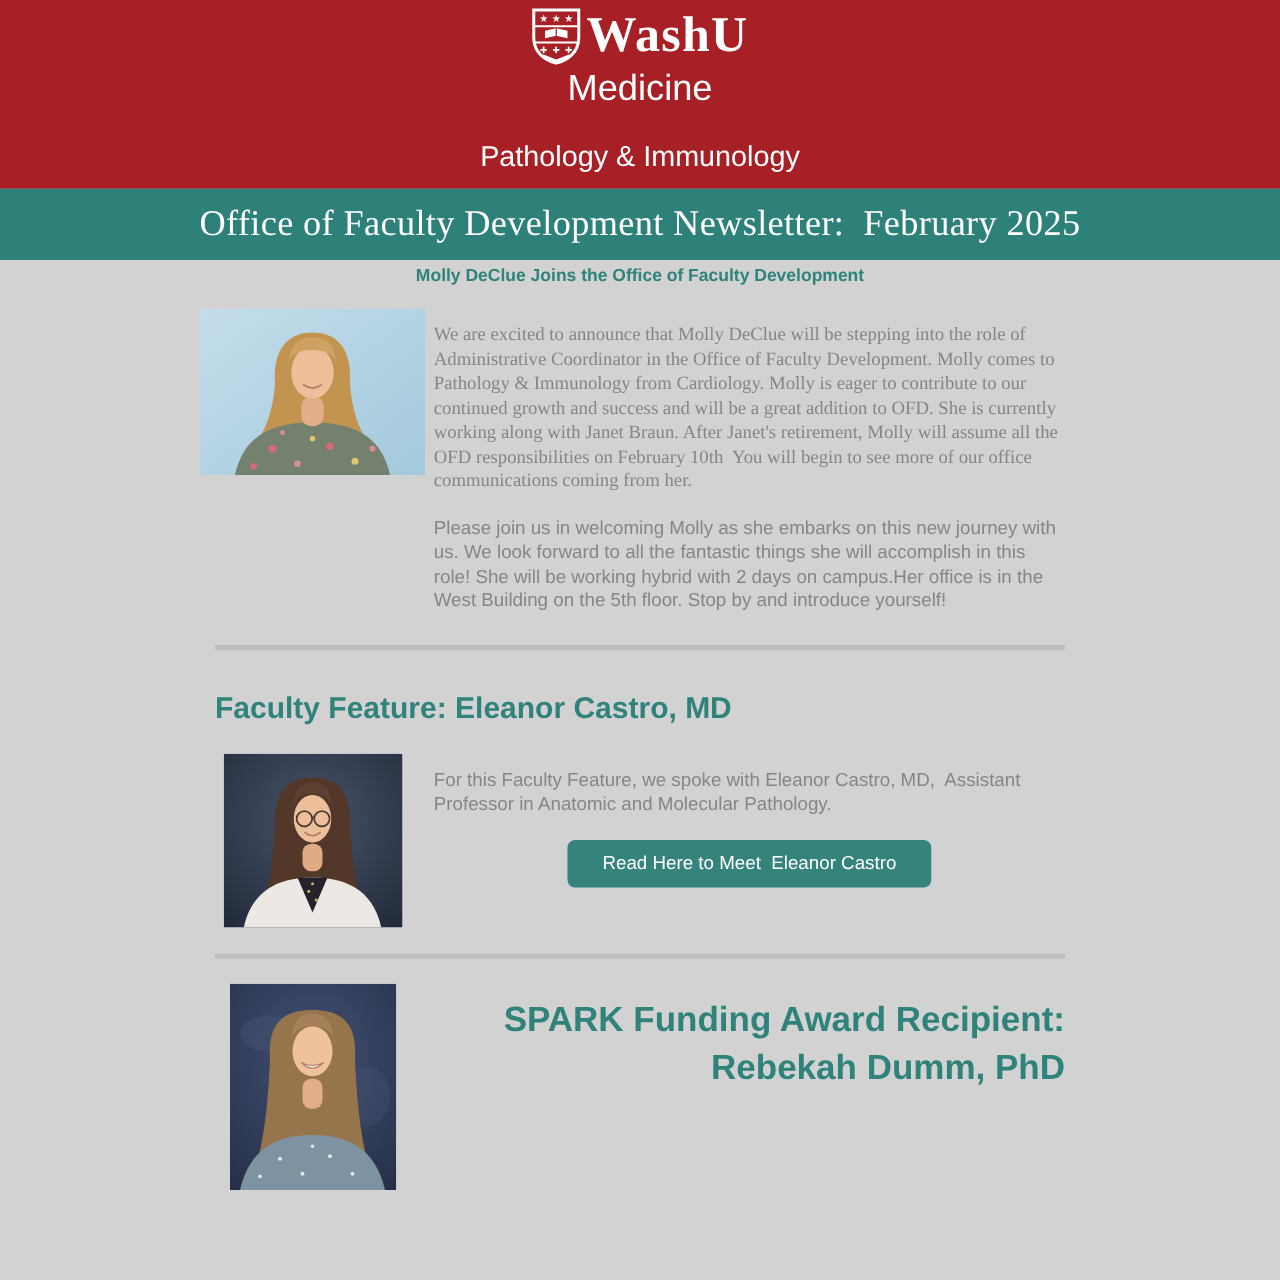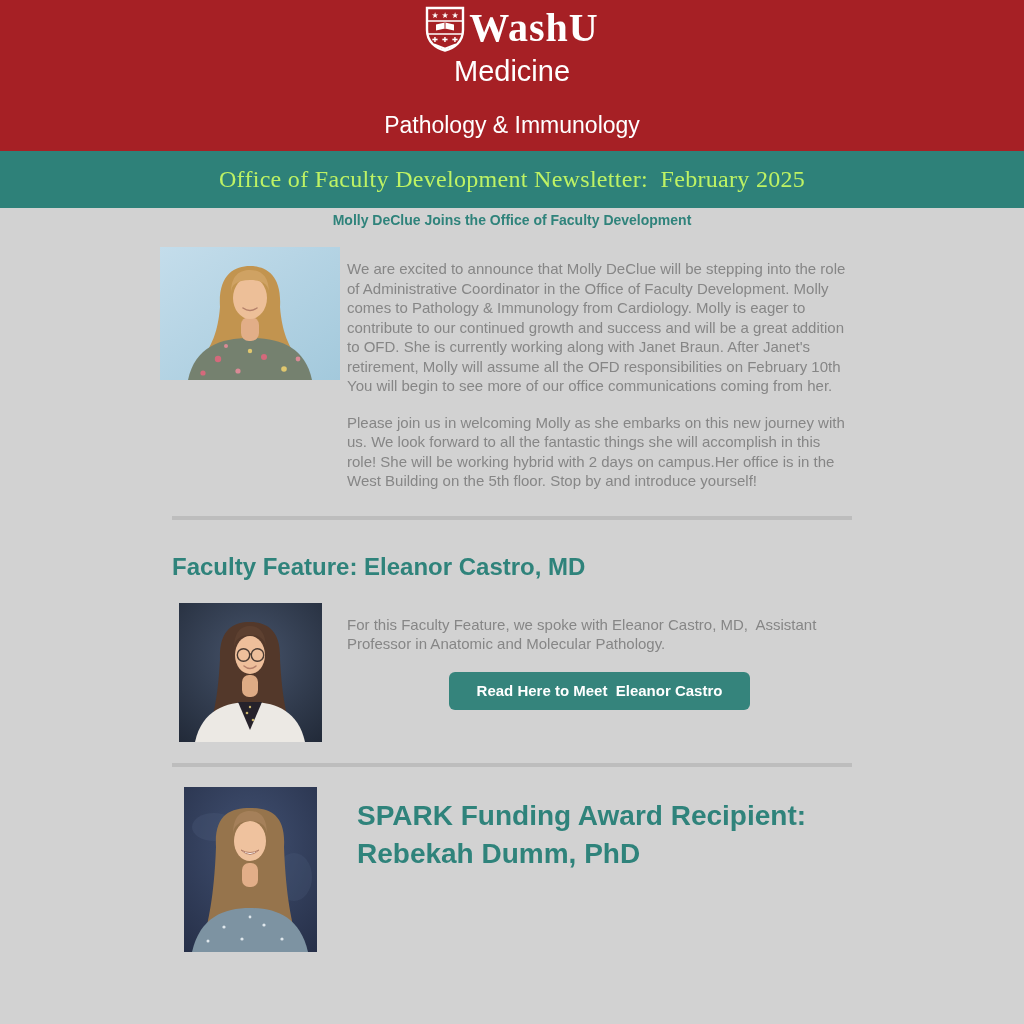--- a/index.html
+++ b/index.html
@@ -25,64 +25,63 @@
   .division { font-size:29px; line-height:30px; margin-top:4px; font-weight:400; }
   .department { font-size:23px; margin-top:26px; font-weight:400; }
 
   
   .teal-bar {
     height:57px; background:#2e8179;
     display:flex; align-items:center; justify-content:center;
   }
   .teal-bar .title {
     font-family:"Liberation Serif","DejaVu Serif",serif;
-    font-size:24px; font-weight:400; color:#bef264; letter-spacing:.3px;
+    font-size:29px; font-weight:400; color:#ffffff; letter-spacing:.3px;
     white-space:pre-wrap;
   }
 
   
   .s1-heading {
     margin:4px 0 0; text-align:center;
     color:#2f837b; font-size:14px; font-weight:700;
   }
   .row-1 { display:flex; margin:19px 172px 0 160px; }
   .photo-1 { width:180px; height:133px; flex:none; }
   .photo-1 svg, .photo-2 svg, .photo-3 svg { width:100%; height:100%; display:block; }
   .col-1 { margin-left:7px; padding-top:12px; flex:1; }
   .welcome { font-size:15px; font-weight:700; color:#4d4d4d; margin-bottom:17px; }
   .body-text { font-size:15px; line-height:19.5px; color:#868686; white-space:pre-wrap; }
-  .p-gap { margin-bottom:17px; }
+  .p-gap { margin-bottom:17px;font-family:Liberation Serif, serif; }
 
   
   .divider { height:4px; background:#bdbdbd; margin-left:172px; margin-right:172px; }
   .divider-1 { margin-top:25px; }
   .divider-2 { margin-top:21px; }
 
   
   .s2-heading {
     margin:33px 172px 0; color:#2f837b; font-size:24px; font-weight:700; line-height:28px;
   }
   .row-2 { display:flex; margin:22px 172px 0 179px; }
   .photo-2 { width:143px; height:139px; flex:none; }
   .col-2 { margin-left:25px; padding-top:12px; flex:1; }
   .button-wrap { display:flex; justify-content:center; margin-top:18px; }
   .cta-button {
     min-width:265px; height:38px; padding:0 28px;
     background:#35847c; color:#fff; border:none; border-radius:6px;
     font-size:15px; font-family:inherit; cursor:pointer;
     display:flex; align-items:center; justify-content:center;
     white-space:pre-wrap;
-    font-weight:bold;
   }
 
   
   .row-3 { display:flex; margin:20px 172px 0 184px; }
   .photo-3 { width:133px; height:165px; flex:none; }
   .col-3 {
-    flex:1; margin-left:40px; padding-top:10px; text-align:left;
+    flex:1; margin-left:40px; padding-top:10px; text-align:right;
     color:#2f837b; font-weight:700; font-size:28px; line-height:38px;
   }
 </style>
 </head>
 <body>
 
 <div>
 
   <header class="red-banner">
     <div class="logo-row">

